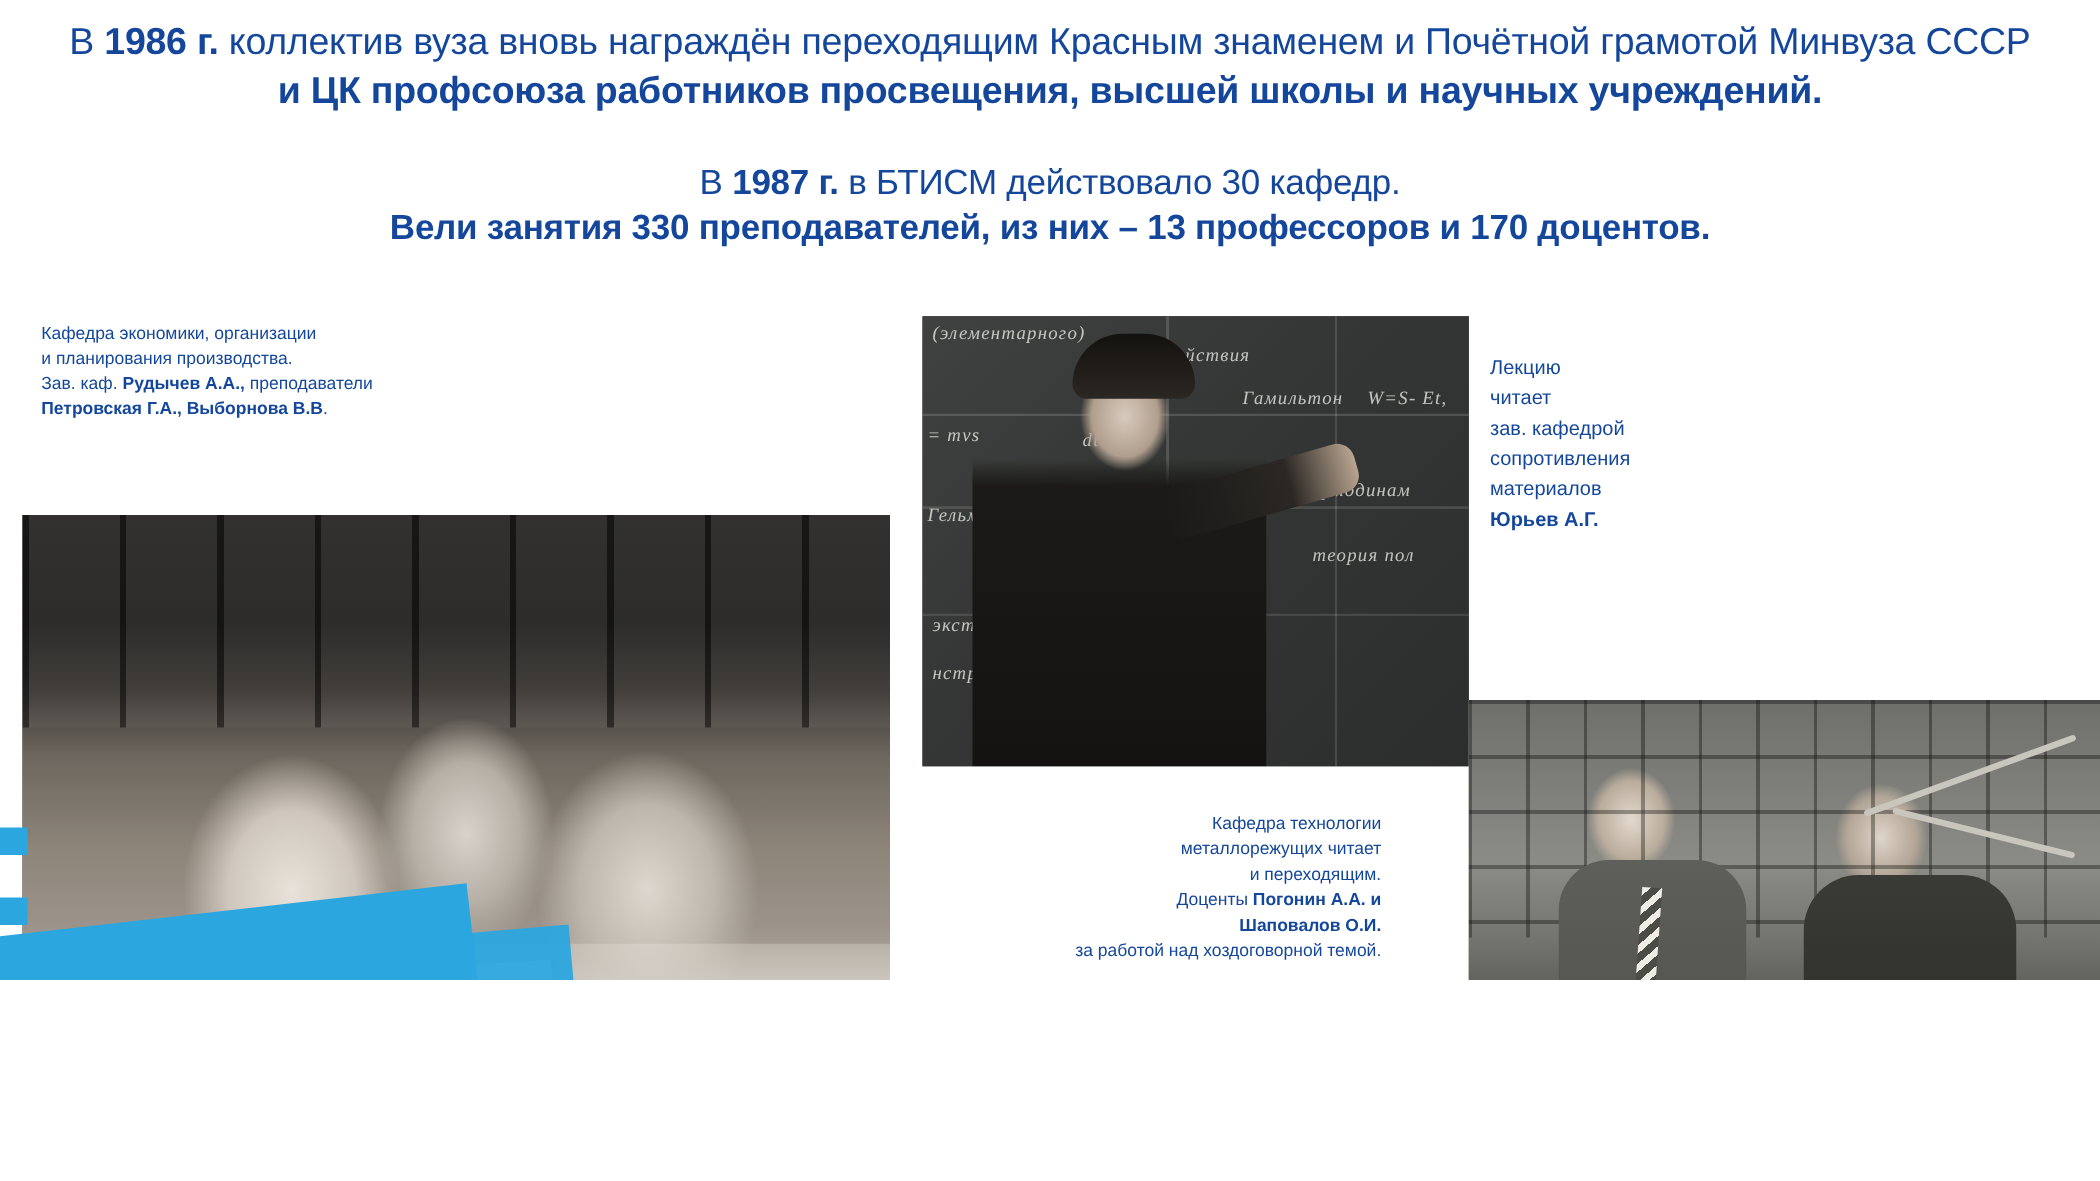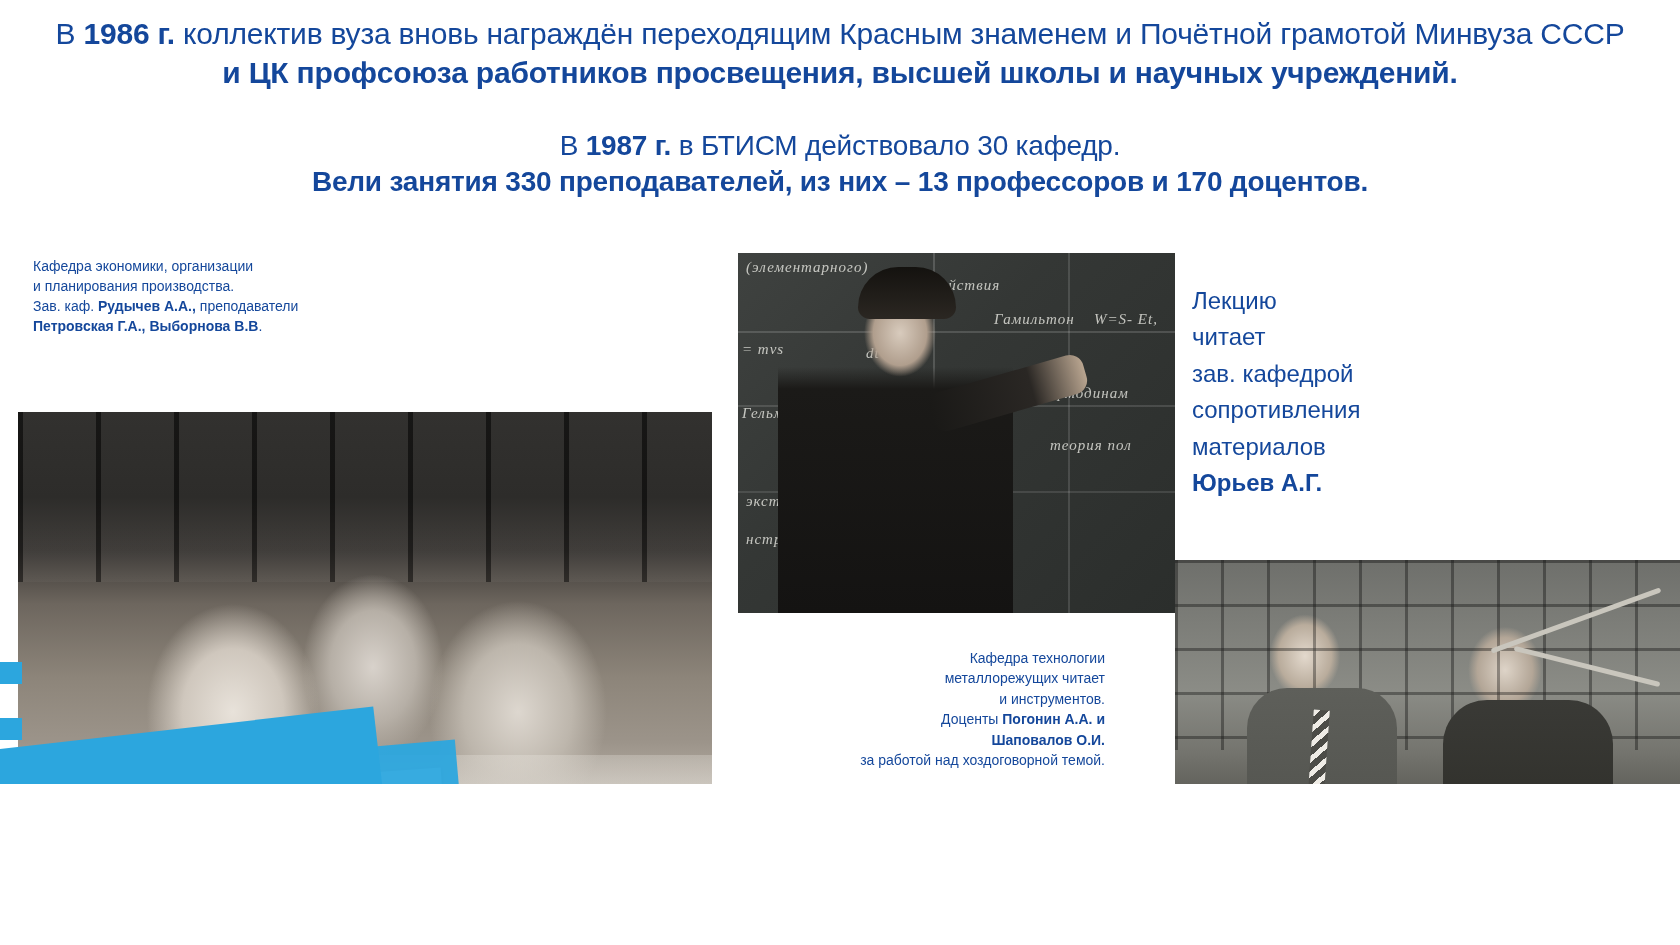--- a/index.html
+++ b/index.html
@@ -36,21 +36,21 @@
   .caption {
     position: absolute;
     color: #14479B;
     font-size: 14px;
     line-height: 1.42;
     font-weight: 400;
   }
   .caption b { font-weight: 700; }
 
   #caption-economics { left: 33px; top: 257px; text-align: left; width: 430px; }
-  #caption-lecture  { left: 1192px; top: 283px; text-align: left; width: 230px; font-size: 24px; line-height: 1.52; }
+  #caption-lecture  { left: 1192px; top: 283px; text-align: left; width: 230px; font-size: 16px; line-height: 1.52; }
   #caption-techno   { left: 640px; top: 648px; text-align: right; width: 465px; line-height: 1.46; }
 
   
   .photo { position: absolute; overflow: hidden; background: #222; }
 
   
   #photo-economics {
     left: 18px; top: 412px; width: 694px; height: 533px;
     background:
       radial-gradient(ellipse 120px 150px at 215px 300px, #e8e2da 0%, #cfc7bd 42%, rgba(120,110,100,0) 72%),
@@ -219,21 +219,21 @@
     <div>читает</div>
     <div>зав. кафедрой</div>
     <div>сопротивления</div>
     <div>материалов</div>
     <div style="font-weight:700">Юрьев А.Г.</div>
   </div>
 
   <div class="caption" id="caption-techno">
     <div>Кафедра технологии</div>
     <div>металлорежущих читает</div>
-    <div>и инструментов.</div>
+    <div>и переходящим.</div>
     <div><span>Доценты </span><b>Погонин А.А. и</b></div>
     <div><b>Шаповалов О.И.</b></div>
     <div>за работой над  хоздоговорной темой.</div>
   </div>
 
   <div class="photo" id="photo-economics">
     <div class="slats"></div>
     <div class="tabletop"></div>
     <div class="darkbar"></div>
     <div class="paper1"></div>

